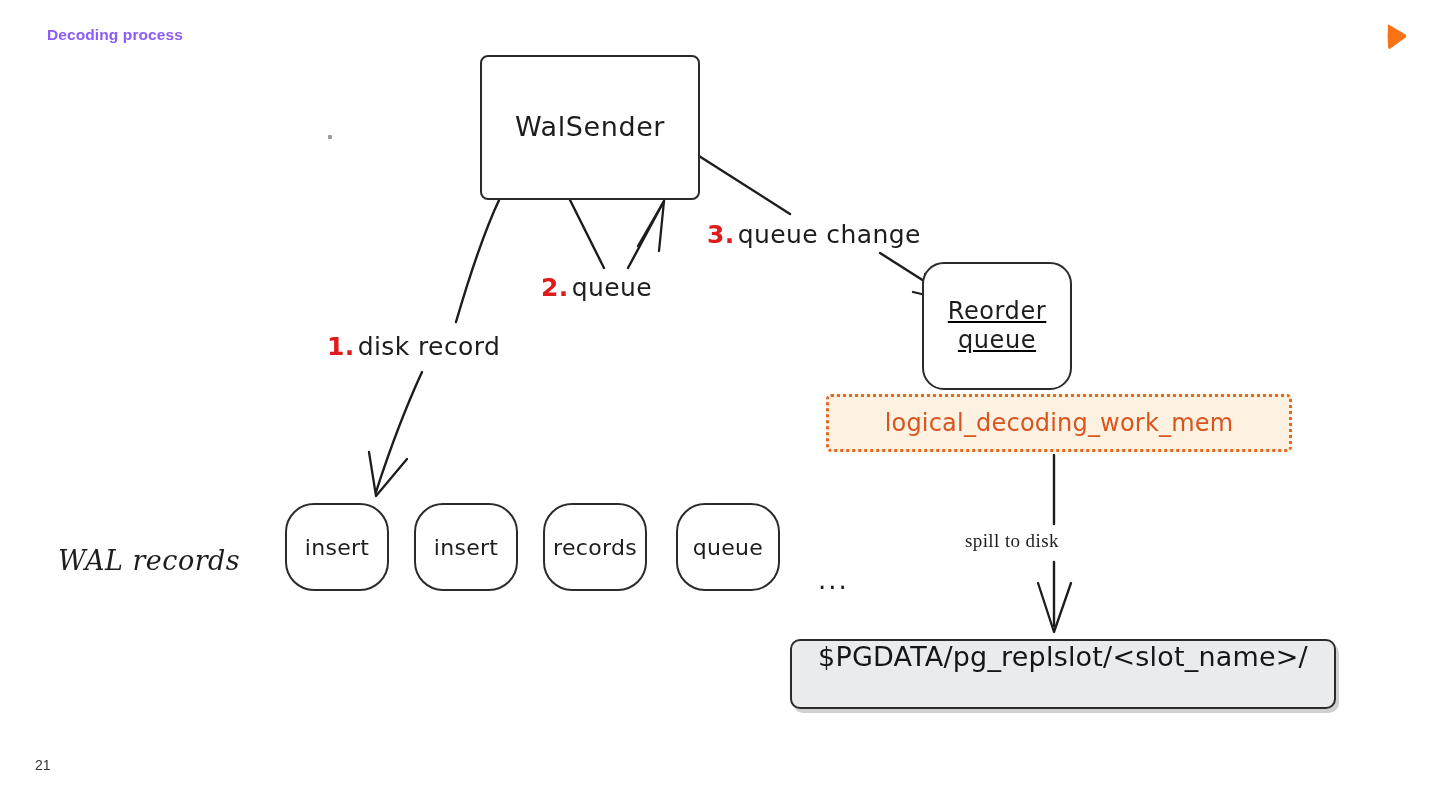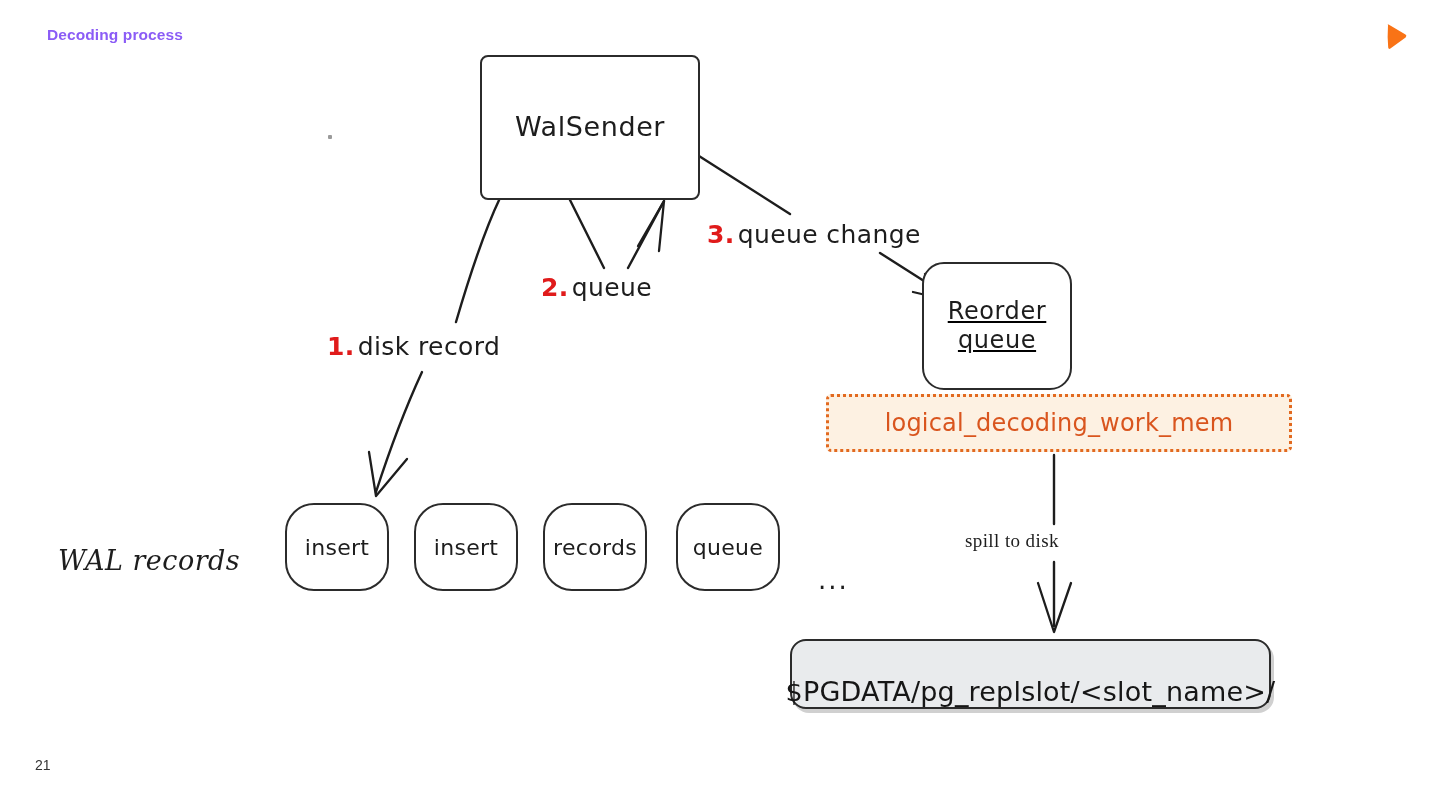--- a/index.html
+++ b/index.html
@@ -152,27 +152,27 @@
     color: #d9551e;
     letter-spacing: 0.2px;
     white-space: nowrap;
   }
 
   
   #path-box {
     position: absolute;
     left: 790px;
     top: 639px;
-    width: 481px;
+    width: 546px;
     height: 70px;
     background: #e9ebed;
     border: 2.4px solid #2b2b2b;
-    border-radius: 16px;
+    border-radius: 10px;
     display: flex;
-    align-items: flex-end;
+    align-items: flex-start;
     justify-content: center;
     box-shadow: 3px 4px 0 rgba(40,40,40,0.22);
   }
   #path-box span {
     font-family: "DejaVu Sans", sans-serif;
     font-size: 27px;
     color: #161616;
     letter-spacing: 0.2px;
     white-space: nowrap;
   }

